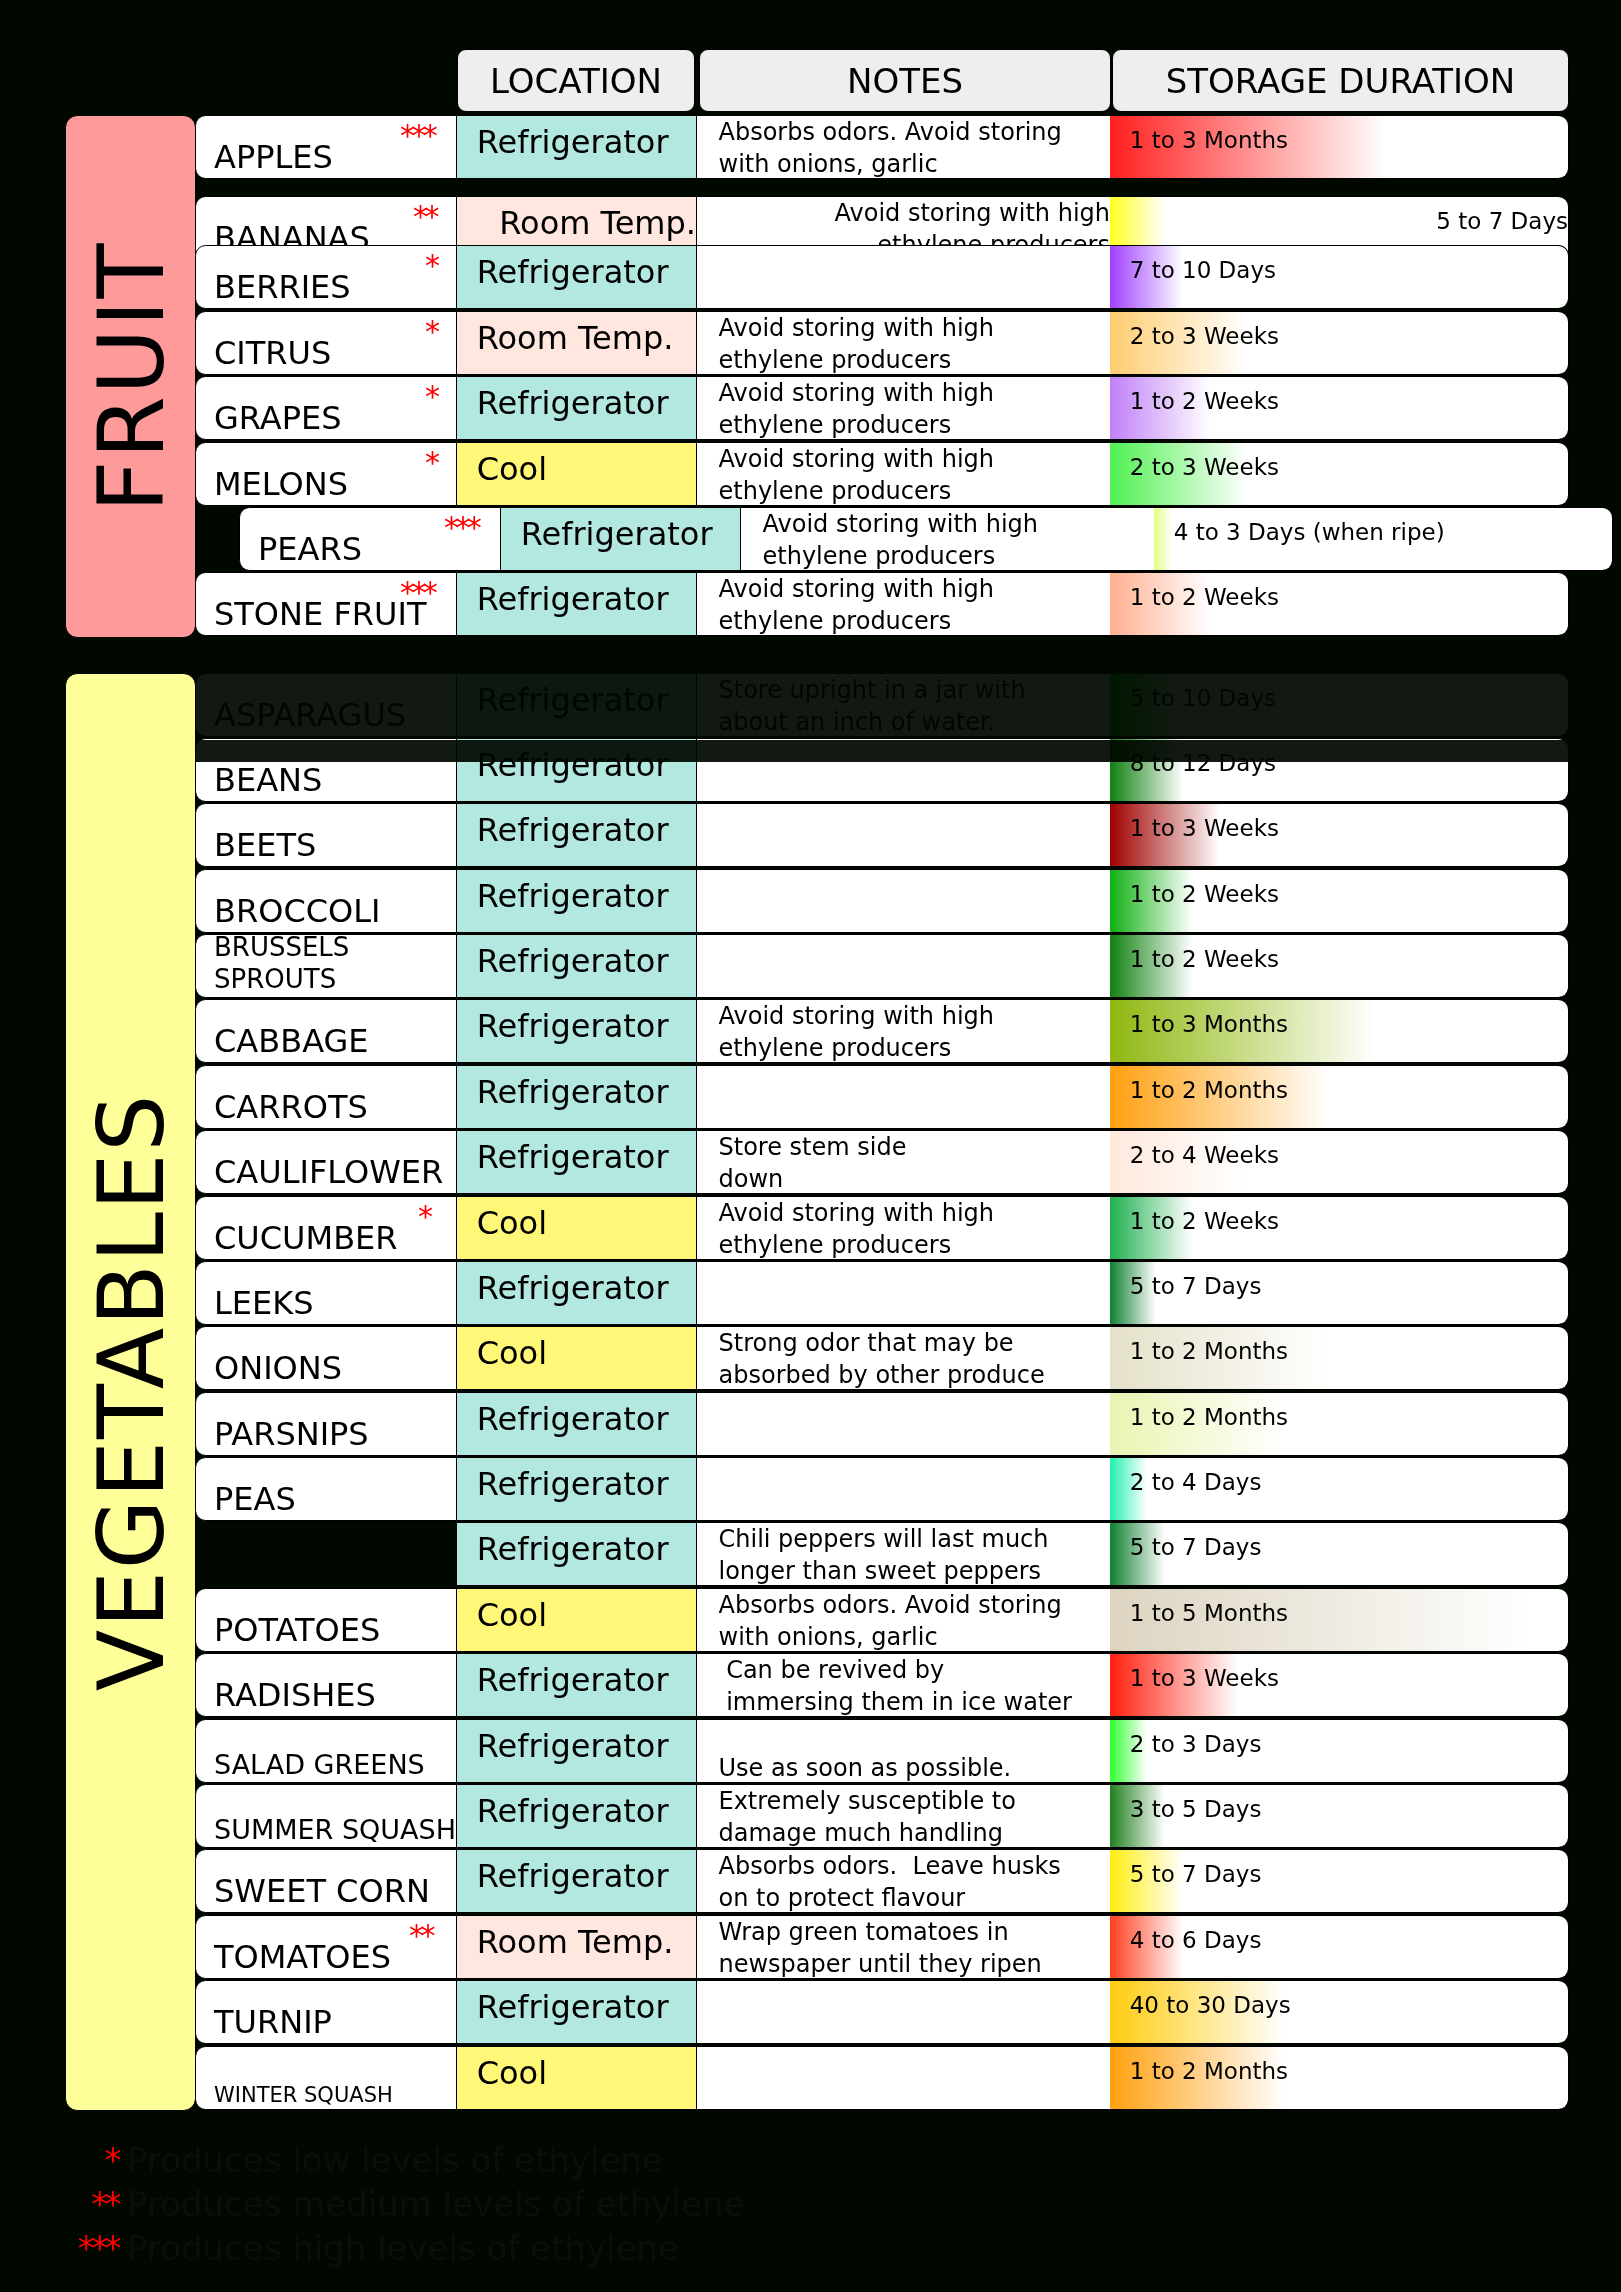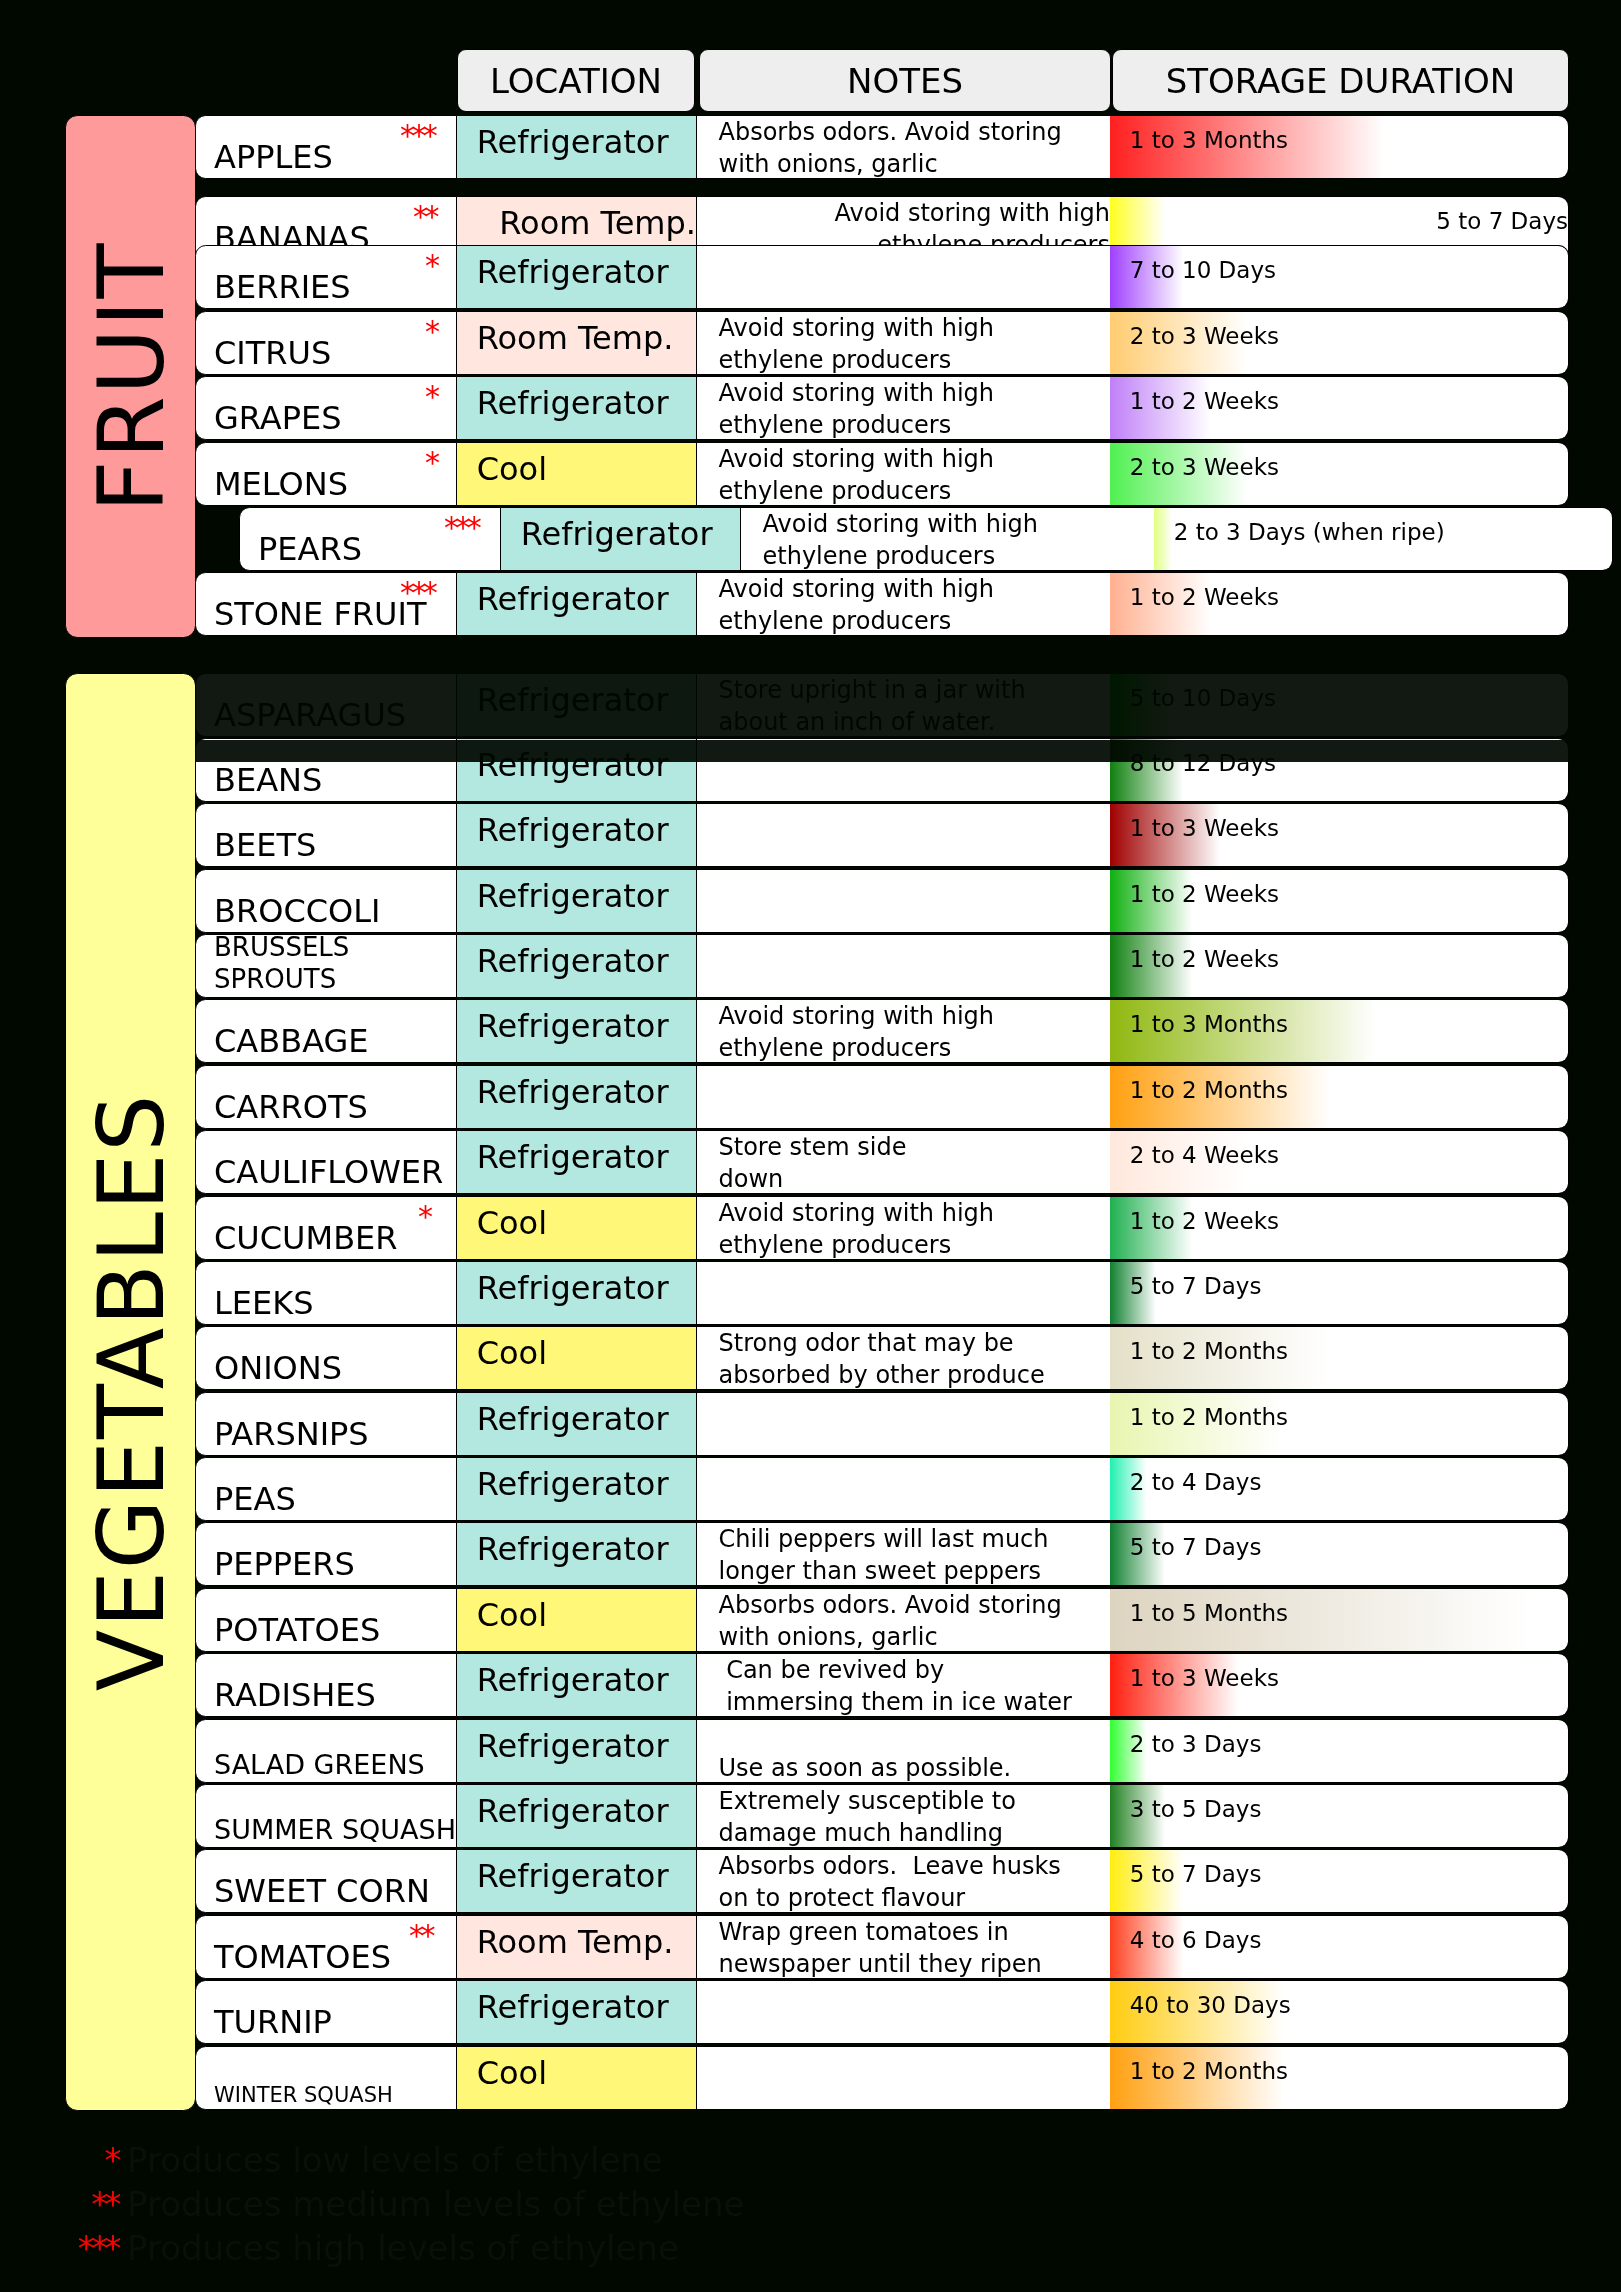--- a/index.html
+++ b/index.html
@@ -100,21 +100,21 @@
       <div class="c-dur" style="background: linear-gradient(to right, rgb(80, 240, 80) 0%, rgb(255, 255, 255) 30%);">2 to 3 Weeks</div>
     </div>
     <div class="row" style="top: 507px; margin-left: 44px;">
       <div class="c-name">
         <span class="nm">PEARS</span>
         <span class="st" style="left: 204px;">***</span>
       </div>
       <div class="c-loc" style="background: rgb(178, 232, 224);">Refrigerator</div>
       <div class="c-note">Avoid storing with high
 ethylene producers</div>
-      <div class="c-dur" style="background: linear-gradient(to right, rgb(224, 255, 128) 0%, rgb(255, 255, 255) 4%);">2 to 3 Days (when ripe)</div>
+      <div class="c-dur" style="background: linear-gradient(to right, rgb(224, 255, 128) 0%, rgb(255, 255, 255) 4%);">4 to 3 Days (when ripe)</div>
     </div>
     <div class="row" style="top: 572px;">
       <div class="c-name">
         <span class="nm">STONE FRUIT</span>
         <span class="st" style="left: 204px;">***</span>
       </div>
       <div class="c-loc" style="background: rgb(178, 232, 224);">Refrigerator</div>
       <div class="c-note">Avoid storing with high
 ethylene producers</div>
       <div class="c-dur" style="background: linear-gradient(to right, rgb(255, 176, 144) 0%, rgb(255, 255, 255) 22%);">1 to 2 Weeks</div>
@@ -226,23 +226,20 @@
     </div>
     <div class="row" style="top: 1457px;">
       <div class="c-name">
         <span class="nm">PEAS</span>
       </div>
       <div class="c-loc" style="background: rgb(178, 232, 224);">Refrigerator</div>
       <div class="c-note"></div>
       <div class="c-dur" style="background: linear-gradient(to right, rgb(32, 240, 176) 0%, rgb(255, 255, 255) 8%);">2 to 4 Days</div>
     </div>
     <div class="row" style="top: 1522px;">
-      <div class="c-name">
-        <span class="nm">PEPPERS</span>
-      </div>
       <div class="c-loc" style="background: rgb(178, 232, 224);">Refrigerator</div>
       <div class="c-note">Chili peppers will last much
 longer than sweet peppers</div>
       <div class="c-dur" style="background: linear-gradient(to right, rgb(16, 128, 48) 0%, rgb(255, 255, 255) 12%);">5 to 7 Days</div>
     </div>
     <div class="row" style="top: 1588px;">
       <div class="c-name">
         <span class="nm">POTATOES</span>
       </div>
       <div class="c-loc" style="background: rgb(255, 247, 119);">Cool</div>

